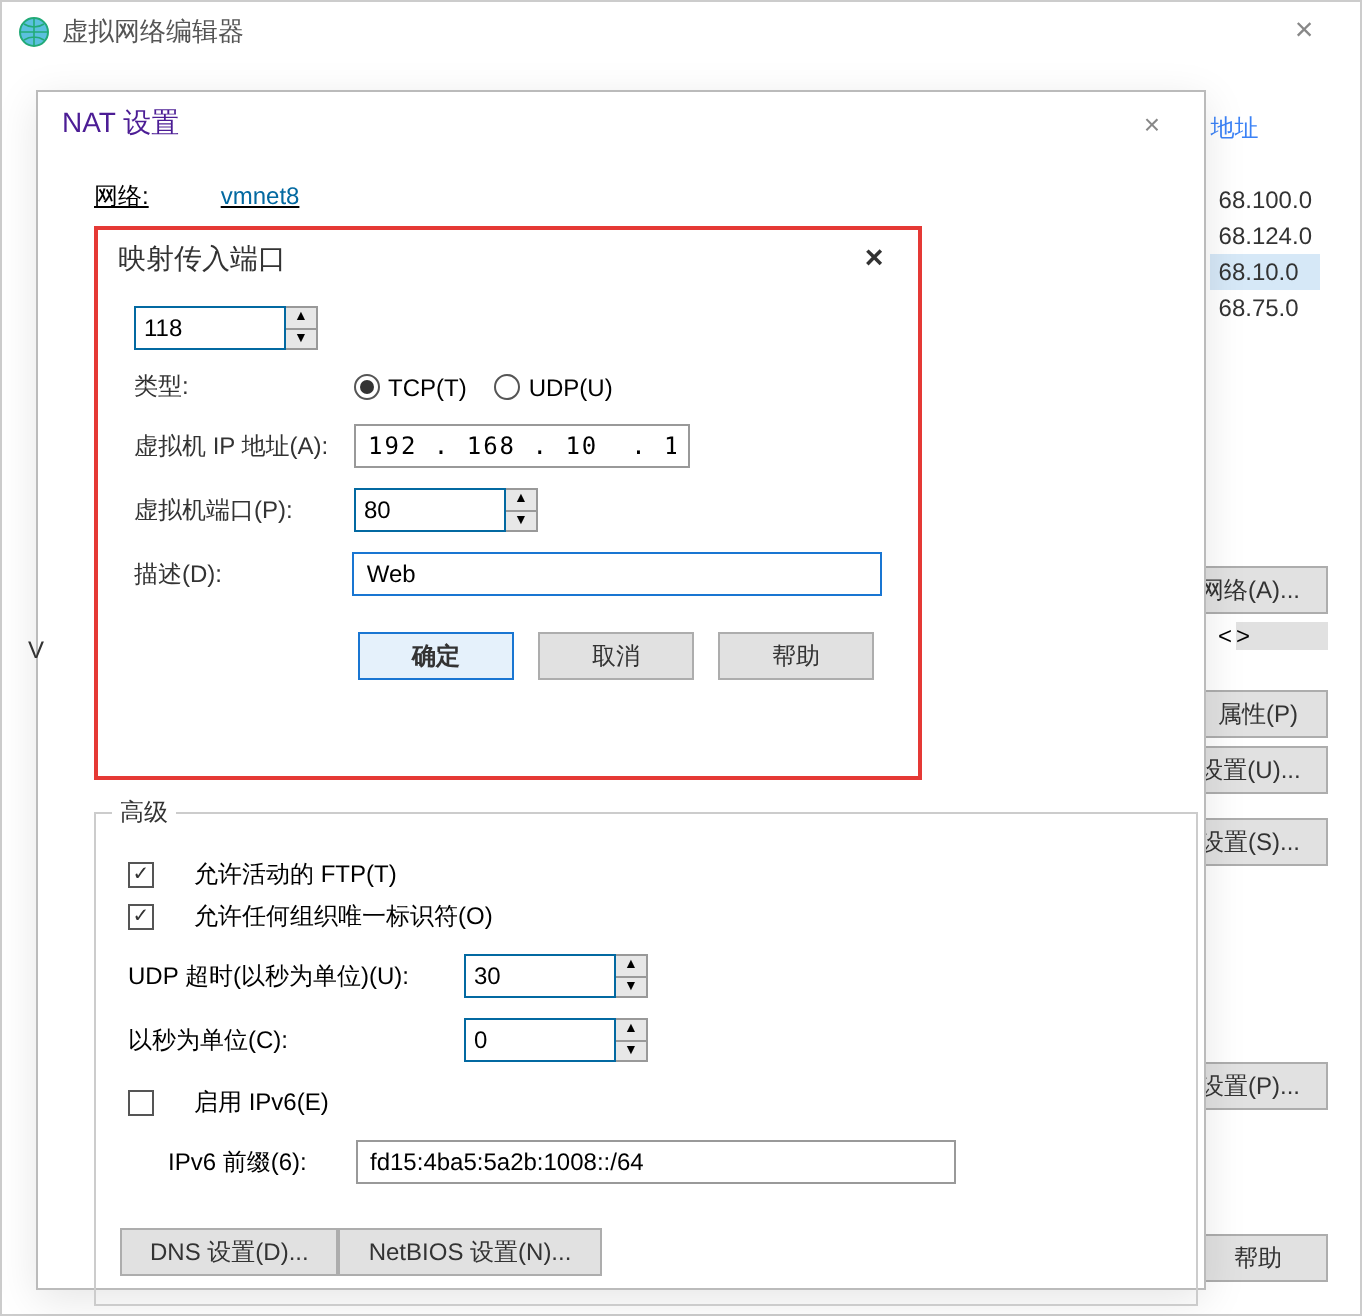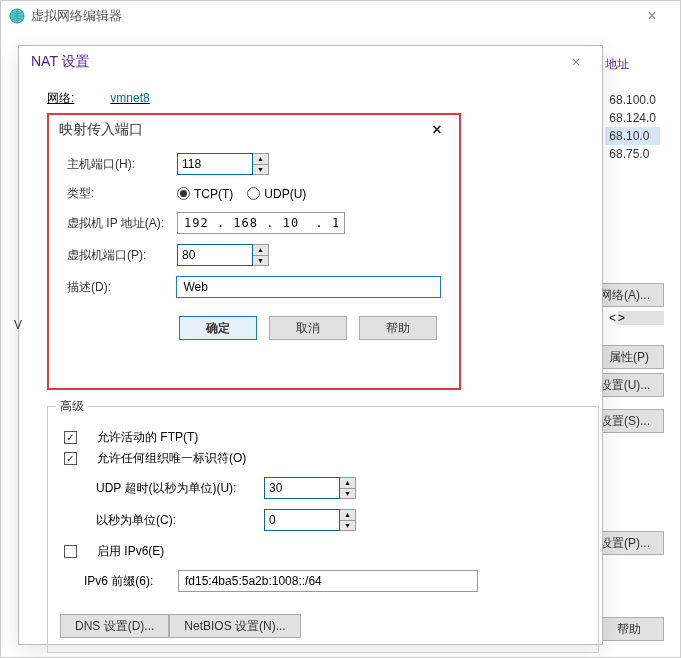--- a/index.html
+++ b/index.html
@@ -7,21 +7,21 @@
 
   
   .main-window { position: absolute; left: 0; top: 0; width: 681px; height: 658px; background: #fff; border: 1px solid #ccc; }
   .main-titlebar { height: 30px; display: flex; align-items: center; padding: 0 8px; background: #fff; }
   .main-titlebar .icon-globe { width: 16px; height: 16px; margin-right: 6px; }
   .main-title { flex: 1; color: #555; font-size: 13px; }
   .main-close { width: 40px; text-align: center; color: #888; font-size: 16px; }
 
   
   .rightcol { position: absolute; right: 20px; top: 55px; font-size: 12px; color: #333; }
-  .rightcol .hdr { color: #4c1d95; margin-bottom: 18px; }
+  .rightcol .hdr { color: #3b82f6; margin-bottom: 18px; }
   .rightcol .ip { padding: 2px 4px; }
   .rightcol .ip.sel { background: #d6e8f7; }
   .right-arrow-row { display: flex; gap: 2px; margin-bottom: 6px; }
 
   .help-bottom { position: absolute; right: 16px; bottom: 16px; }
 
   
   .btn { height: 24px; display: inline-flex; align-items: center; justify-content: center; border: 1px solid #adadad; background: #e1e1e1; color: #333; padding: 0 10px; cursor: default; }
 
   
@@ -57,21 +57,21 @@
   .map-buttons .btn { width: 78px; }
   .map-buttons .btn.primary { border: 1.5px solid #1976d2; background: #e5f1fb; font-weight: bold; }
 
   
   .advanced { position: absolute; left: 28px; top: 352px; width: 552px; }
   .checkbox-row { display: flex; align-items: center; gap: 20px; margin: 4px 0 4px 8px; }
   .checkbox { width: 13px; height: 13px; border: 1px solid #555; display: inline-flex; align-items: center; justify-content: center; font-size: 10px; color: #333; }
   .checkbox.checked::after { content: "✓"; font-size: 10px; line-height: 1; }
 
   .adv-row { display: flex; align-items: center; margin: 10px 0 0 8px; gap: 8px; }
-  .adv-label { width: 160px; margin-left: 32px; }
+  .adv-label { width: 160px; }
 
   .adv-buttons { display: flex; margin: 22px 0 0 4px; }
   .adv-buttons .btn { padding: 0 14px; }
 
   fieldset.adv { border: 1px solid #ccc; border-top: 1px solid #ccc; margin: 0; padding: 10px 8px 14px 8px; }
   legend { padding: 0 4px; color: #333; }
 
   .left-edge-labels { position: absolute; left: 22px; top: 53px; color: #333; }
   .left-edge-labels div { height: 18px; }
 
@@ -211,21 +211,20 @@
   </div>
 </div>
 
 <div class="map-dialog">
   <div class="map-titlebar">
     <span class="map-title">映射传入端口</span>
     <span class="map-close">×</span>
   </div>
   <div class="map-body">
     <div class="form-row">
-      <span class="form-label">主机端口(H):</span>
       <span class="spinner">
         <input value="118" style="">
         <span class="spins">
             <div>▲</div>
             <div>▼</div>
           </span>
       </span>
     </div>
     <div class="form-row">
       <span class="form-label">类型:</span>

